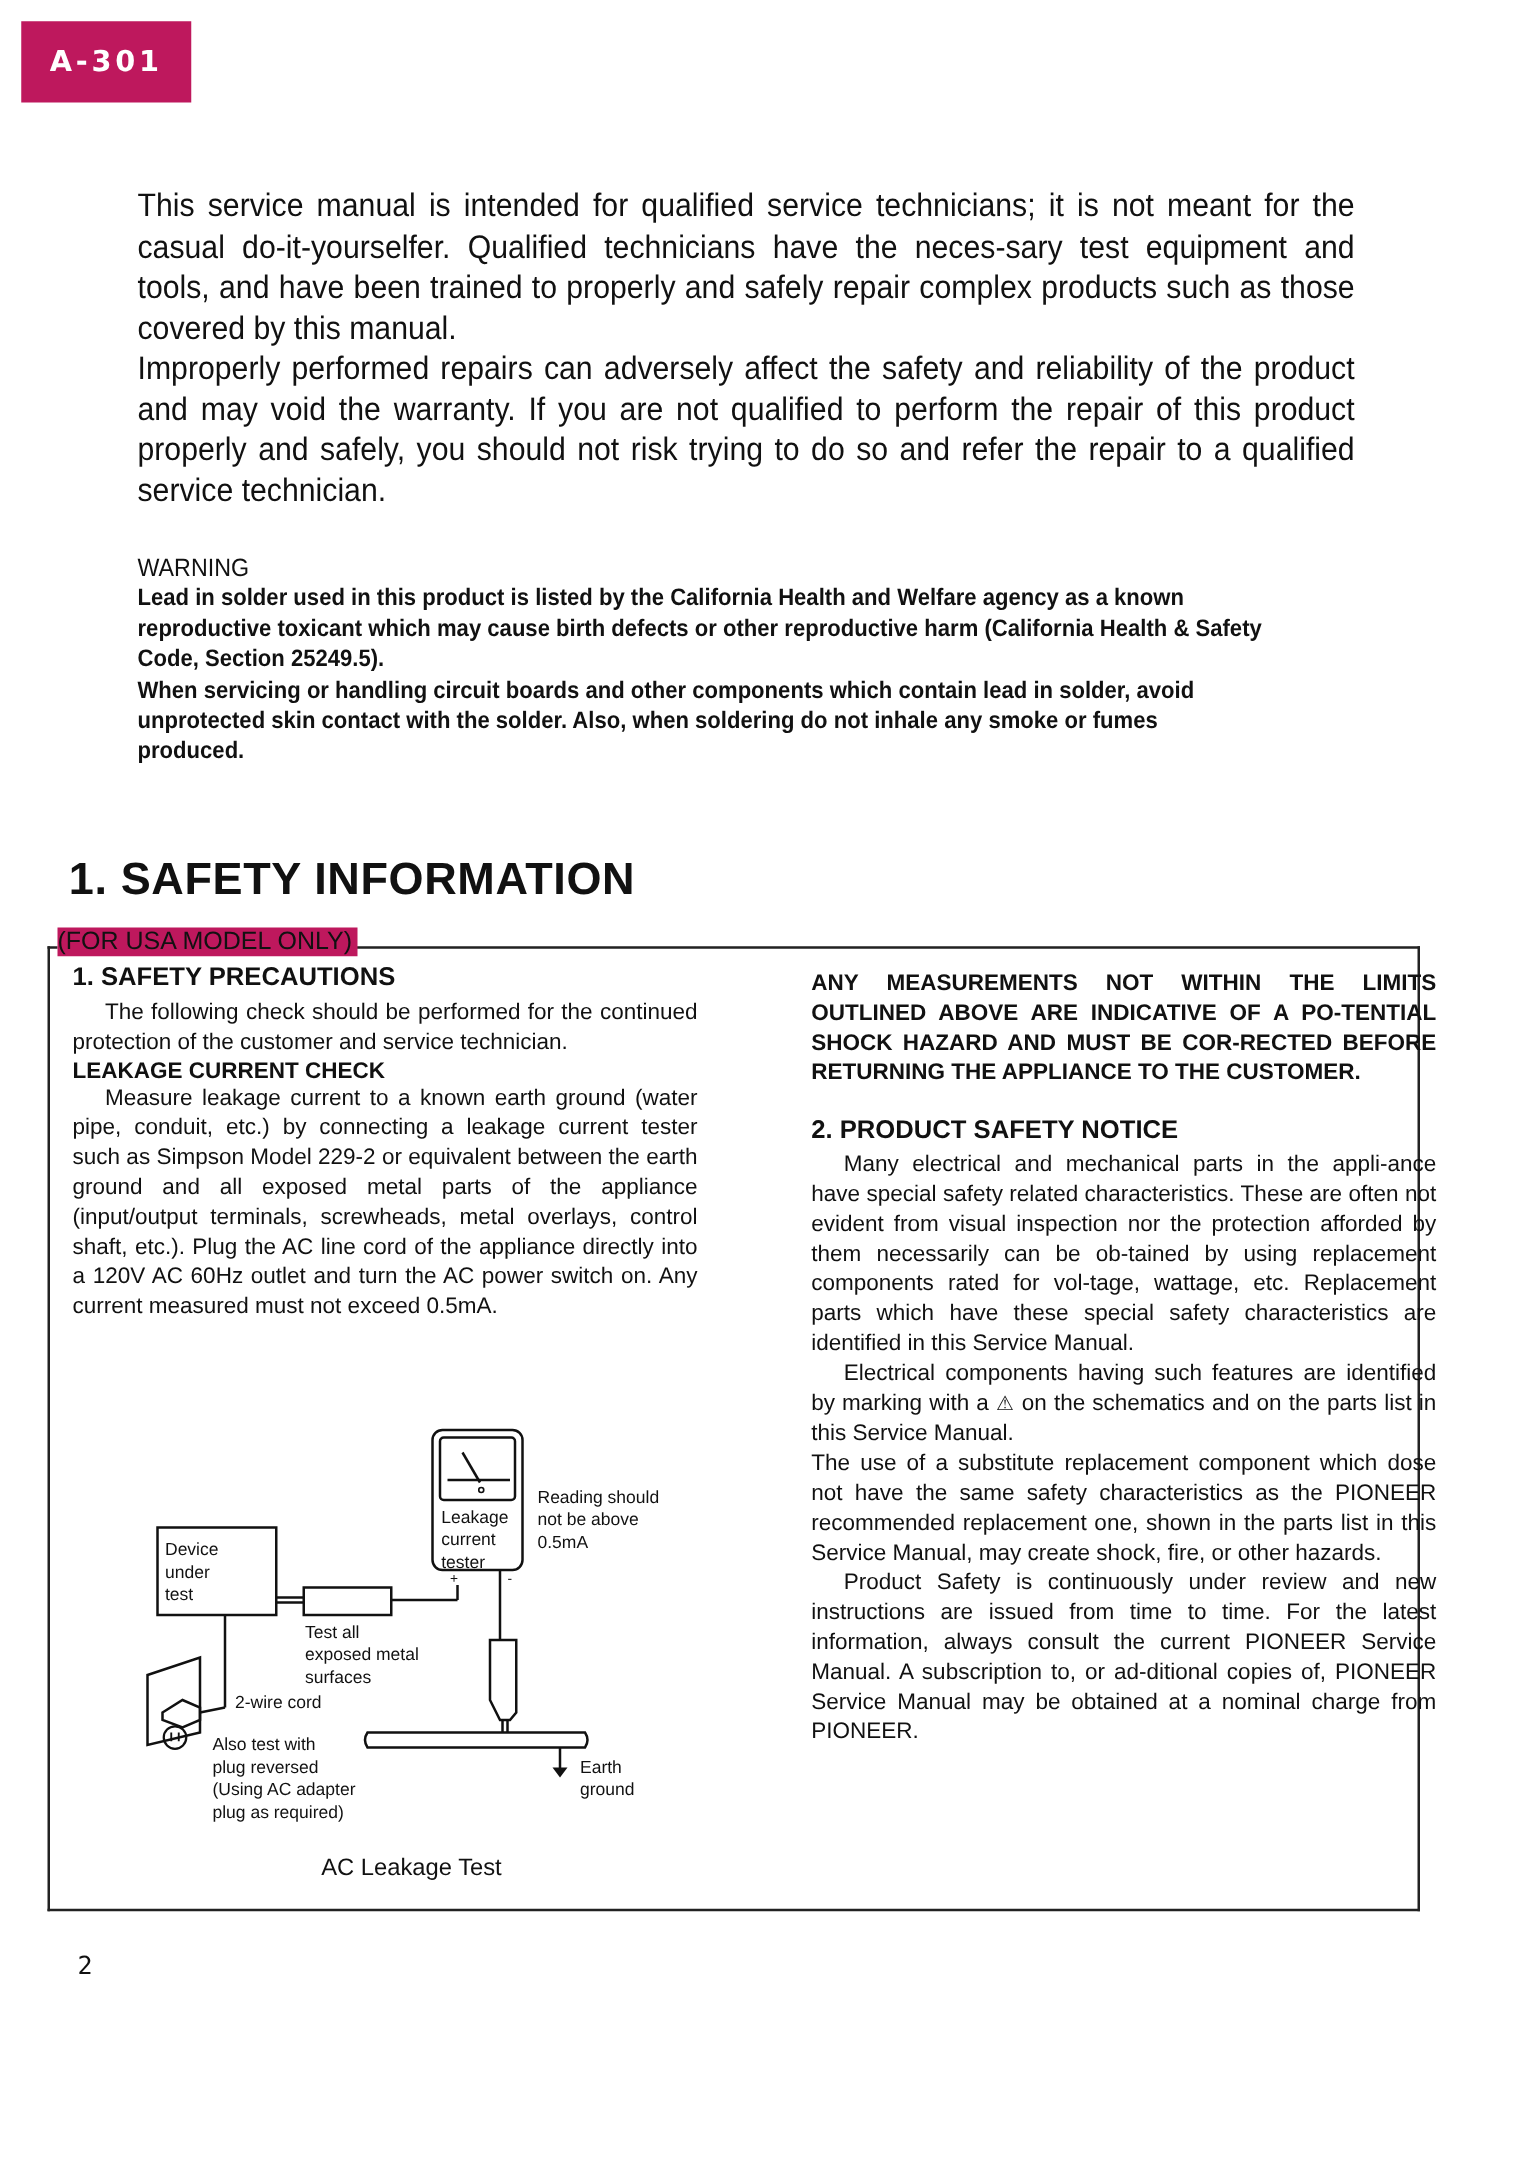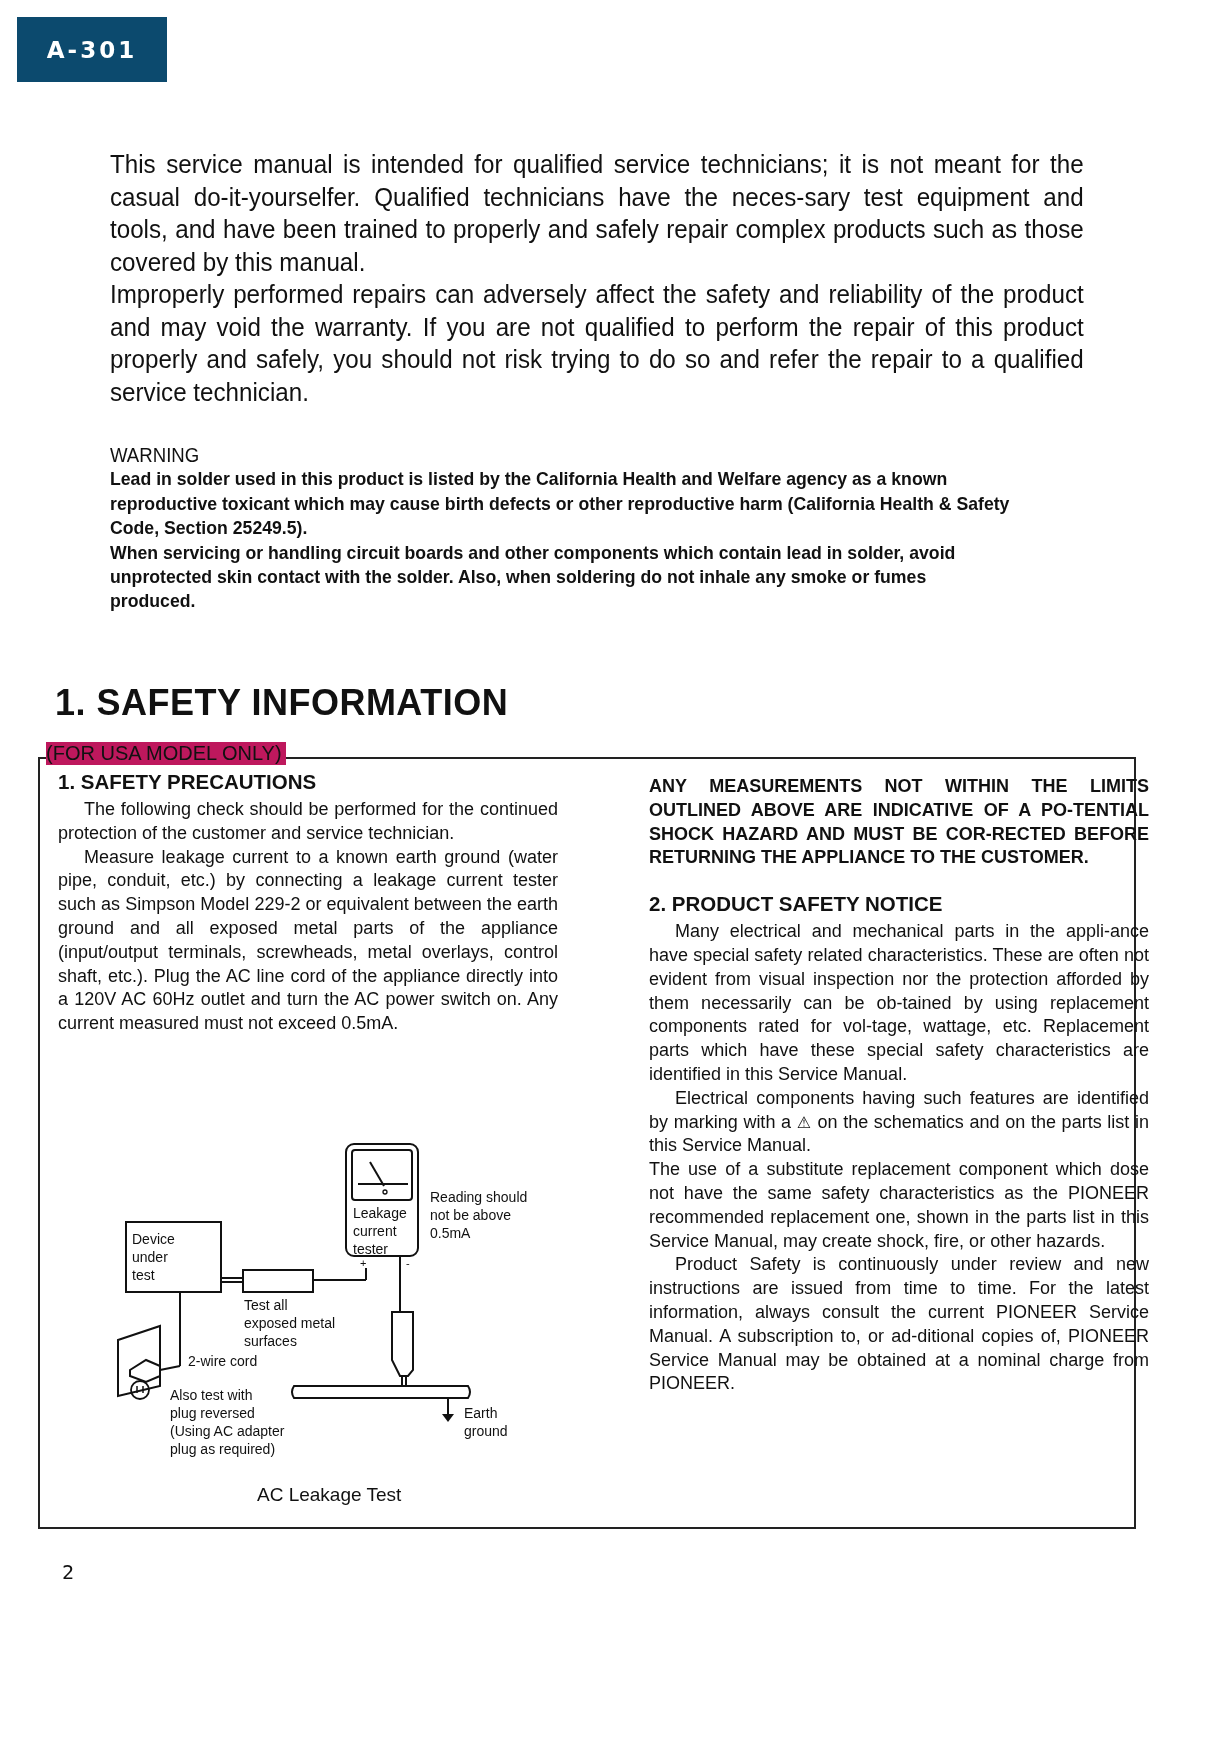--- a/index.html
+++ b/index.html
@@ -1,22 +1,22 @@
 <!DOCTYPE html>
 <html><head>
 <meta charset="utf-8">
 <style>
   html, body { margin: 0; padding: 0; background: #ffffff; }
   body {
     width: 1228px; height: 1741px; position: relative; overflow: hidden;
     font-family: "Liberation Sans", sans-serif; color: #111111;
   }
   .model-badge {
-    position: absolute; left: 17px; top: 17px; width: 150px; height: 65px;
-    background: #0c4a6e; color: #ffffff; display: flex; align-items: center; justify-content: center;
+    position: absolute; left: 17px; top: 17px; width: 136px; height: 65px;
+    background: #be185d; color: #ffffff; display: flex; align-items: center; justify-content: center;
     font-family: "DejaVu Sans", sans-serif; font-weight: bold; font-size: 23px; letter-spacing: 3px;
   }
   .intro {
     position: absolute; left: 110px; top: 148px; width: 974px;
     font-family: "Liberation Sans Narrow", "Liberation Sans", sans-serif;
     font-size: 26px; line-height: 32.5px; text-align: justify; margin: 0;
     transform: scaleX(0.93); transform-origin: left top; width: 1047px;
   }
   .intro p { margin: 0; }
   .warning {
@@ -74,20 +74,21 @@
 
 <div class="frame">
   <div class="frame-corner"></div>
   <div class="frame-top-line"></div>
 </div>
 <div class="frame-label">(FOR USA MODEL ONLY)</div>
 
 <div class="col-left">
   <p class="h2">1. SAFETY PRECAUTIONS</p>
   <p class="para indent">The following check should be performed for the continued protection of the customer and service technician.</p>
+  <p class="h3">LEAKAGE CURRENT CHECK</p>
   <p class="para indent">Measure leakage current to a known earth ground (water pipe, conduit, etc.) by connecting a leakage current tester such as Simpson Model 229-2 or equivalent between the earth ground and all exposed metal parts of the appliance (input/output terminals, screwheads, metal overlays, control shaft, etc.). Plug the AC line cord of the appliance directly into a 120V AC 60Hz outlet and turn the AC power switch on. Any current measured must not exceed 0.5mA.</p>
 </div>
 
 <div class="diagram">
   <svg width="470" height="360" viewBox="0 0 470 360">
     <g fill="none" stroke="#111" stroke-width="2">
       <rect x="18" y="82" width="95" height="70"></rect>
       <line x1="113" y1="138" x2="135" y2="138"></line>
       <line x1="113" y1="142" x2="135" y2="142"></line>
       <rect x="135" y="130" width="70" height="22"></rect>

